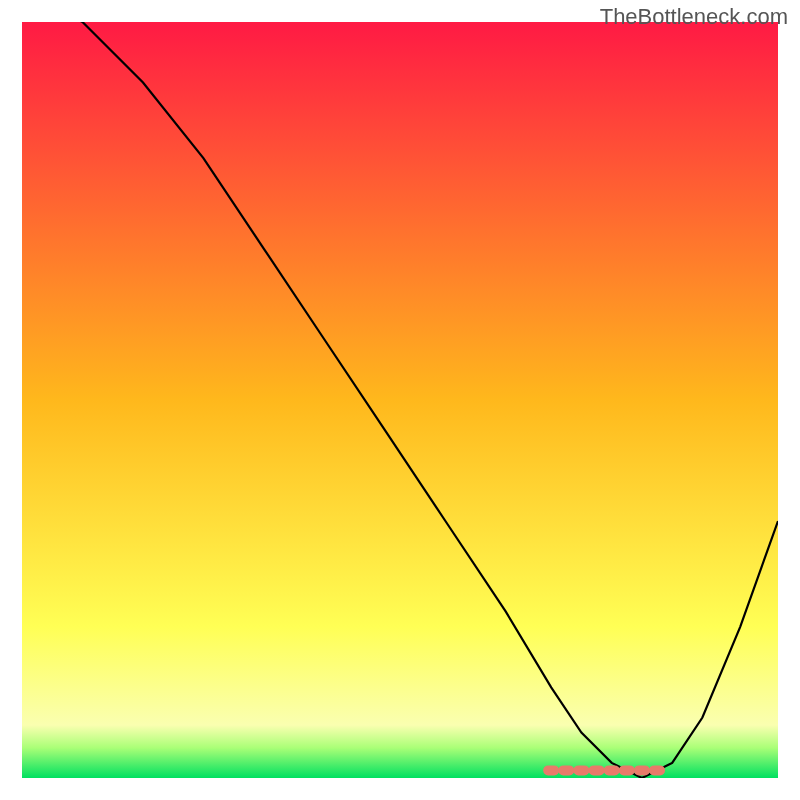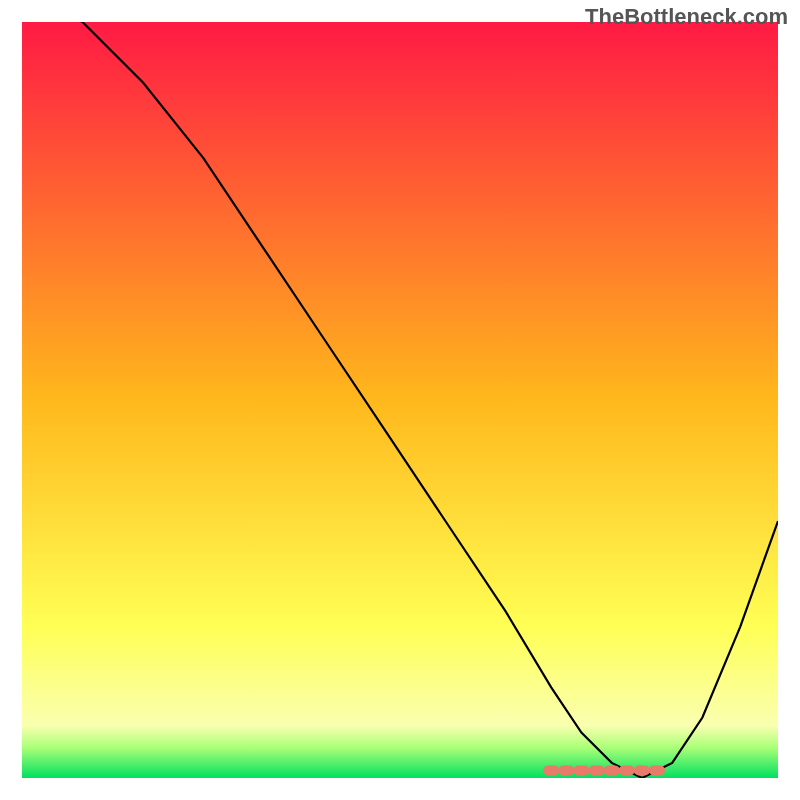--- a/index.html
+++ b/index.html
@@ -9,21 +9,21 @@
     height: 800px;
     background: #ffffff;
     font-family: Arial, sans-serif;
     position: relative;
   }
   .watermark {
     position: absolute;
     top: 4px;
     right: 12px;
     font-size: 22px;
-    font-weight: bold;
+    font-weight: normal;
     color: #555555;
     z-index: 10;
   }
   .plot-area {
     position: absolute;
     left: 22px;
     top: 22px;
     width: 756px;
     height: 756px;
     overflow: hidden;

